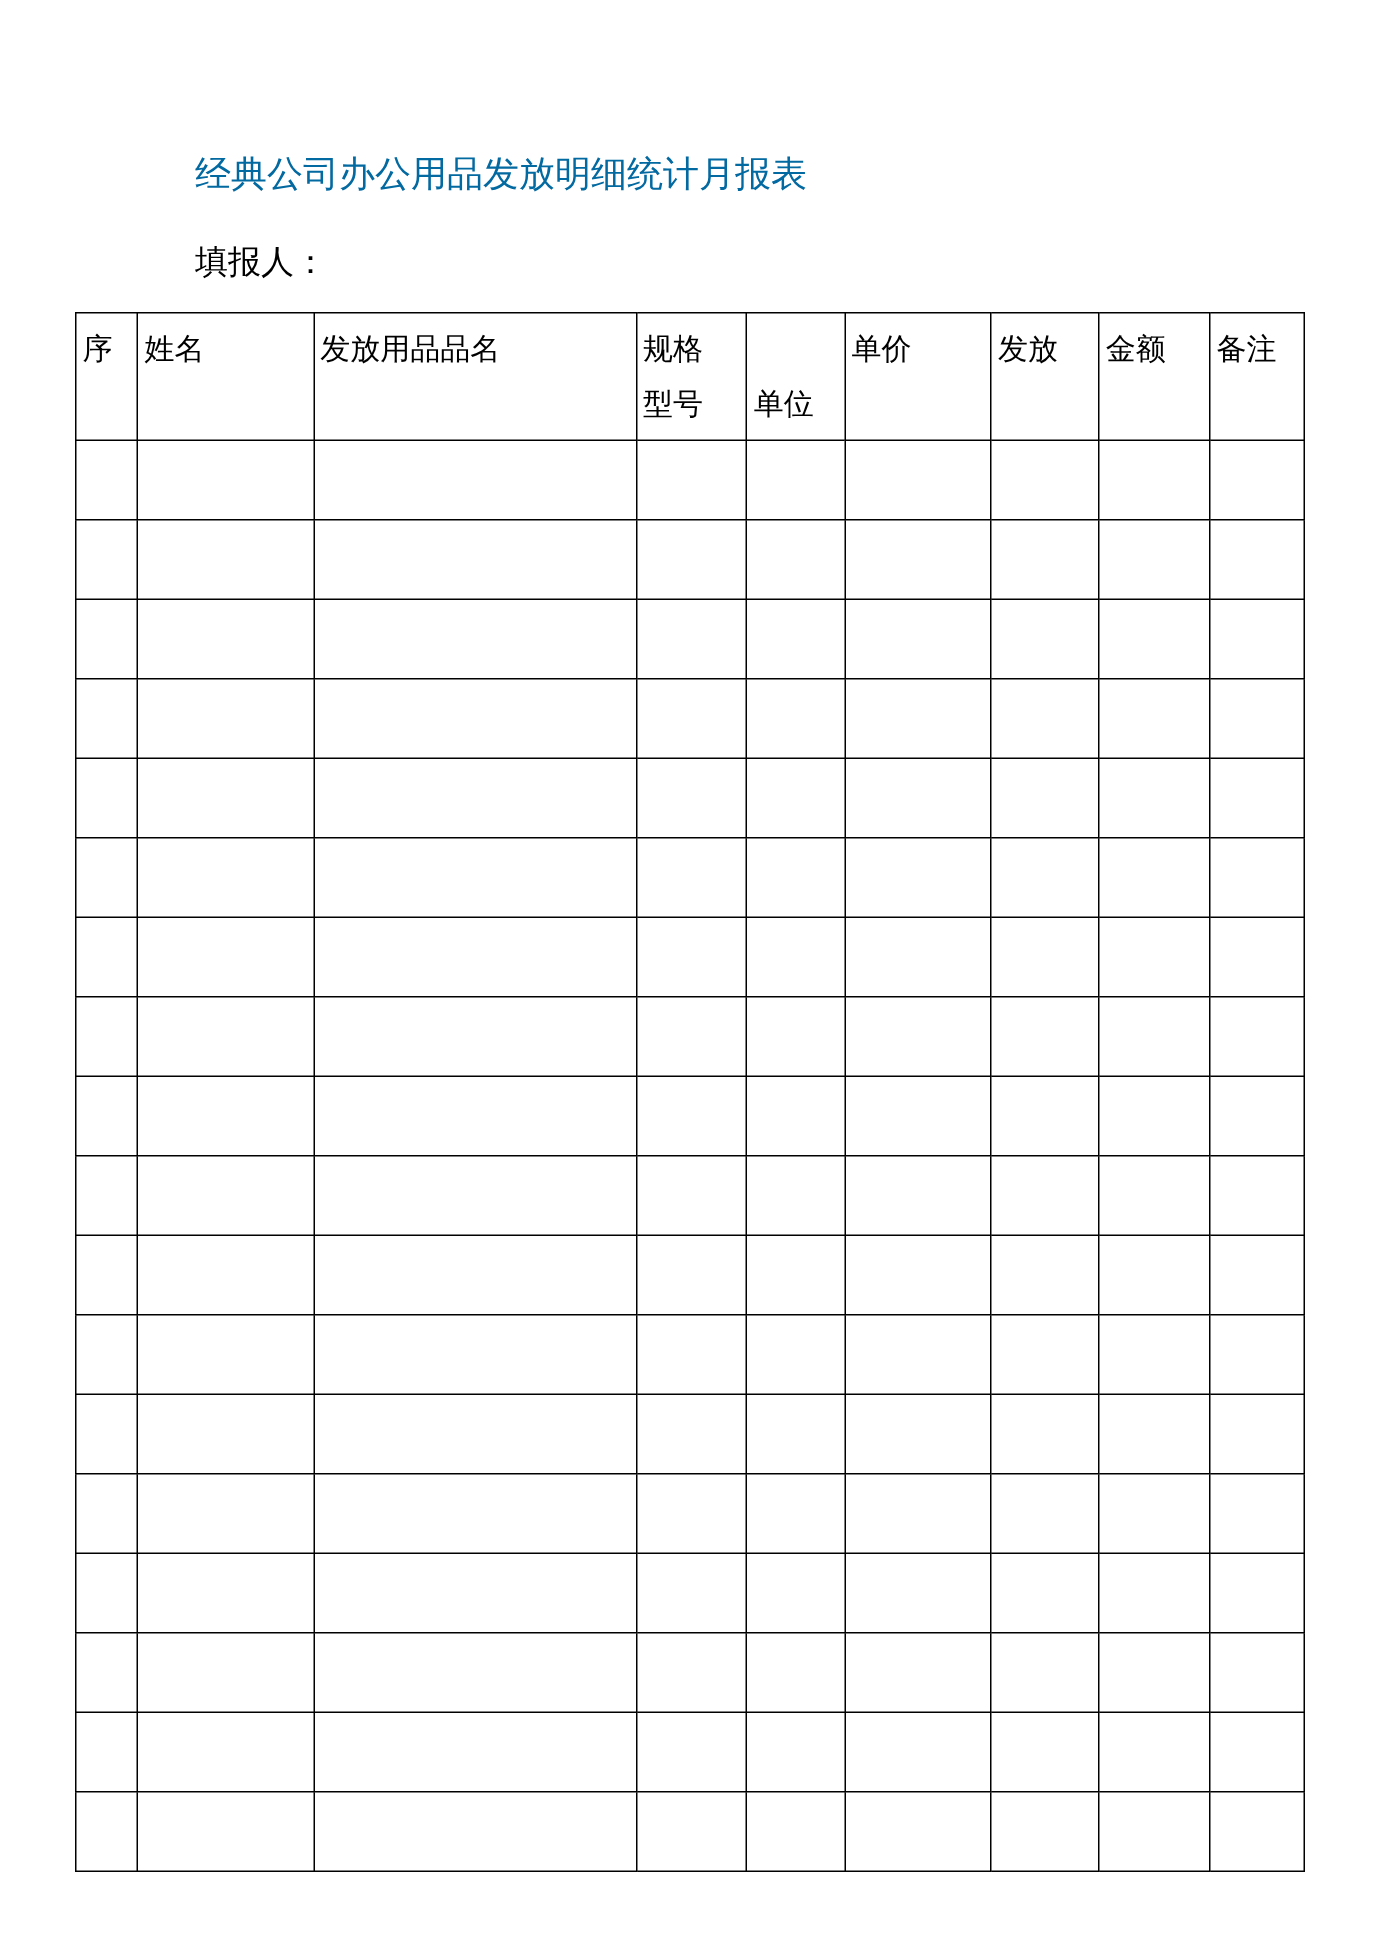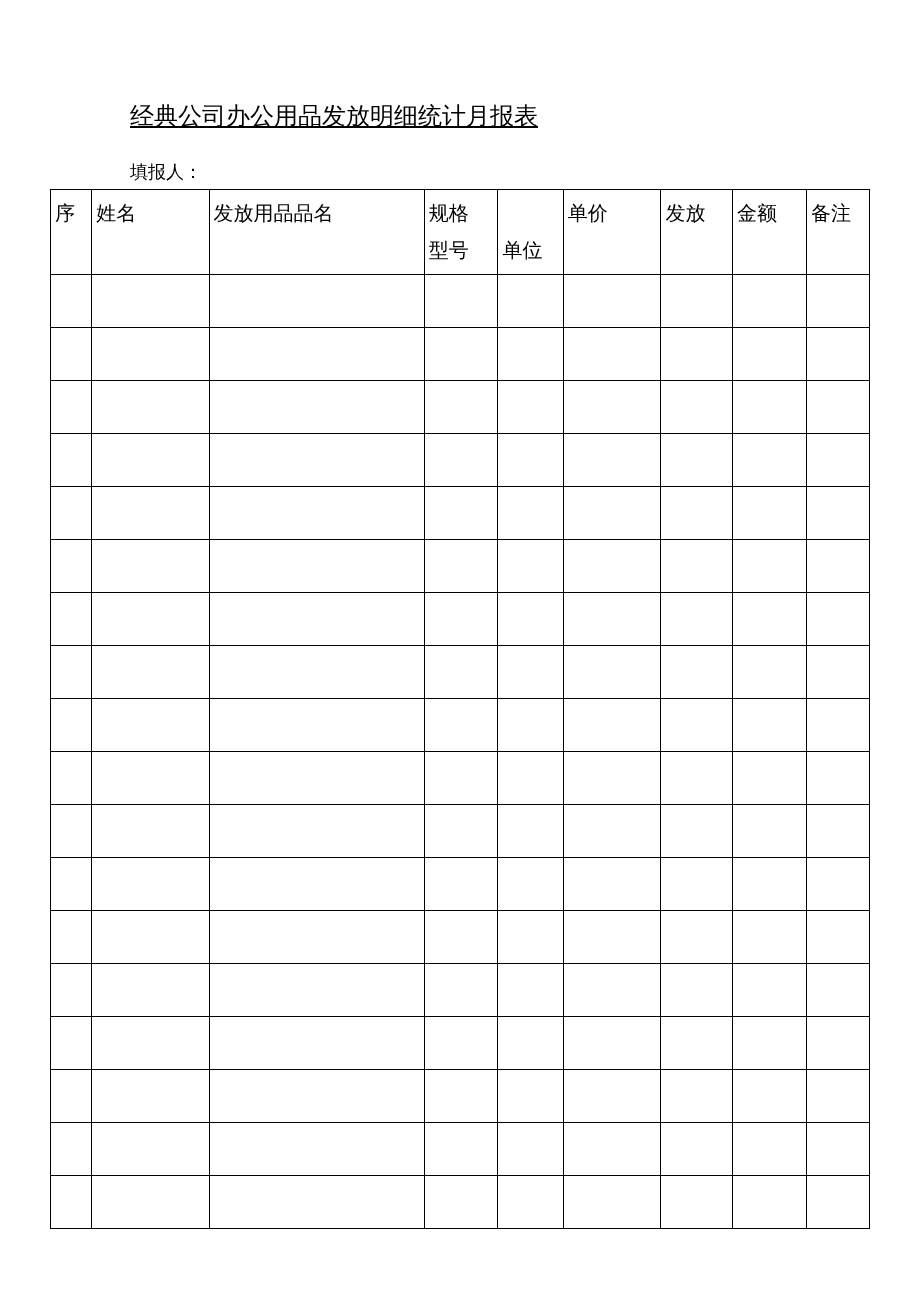--- a/index.html
+++ b/index.html
@@ -14,27 +14,26 @@
       height: 1301px;
       padding: 0;
     }
     .page {
       padding: 100px 50px 50px 50px;
     }
     .title {
       font-size: 24px;
       margin-left: 80px;
       margin-bottom: 28px;
-      color: #000000;
-      text-decoration: underline;
+      color: #0369a1;
     }
     .reporter {
-      font-size: 18px;
+      font-size: 22px;
       margin-left: 80px;
-      margin-bottom: 5px;
+      margin-bottom: 18px;
       color: #000;
       font-family: Liberation Mono, monospace;
     }
     table {
       border-collapse: collapse;
       width: 820px;
       margin: 0 auto;
       table-layout: fixed;
     }
     th, td {

